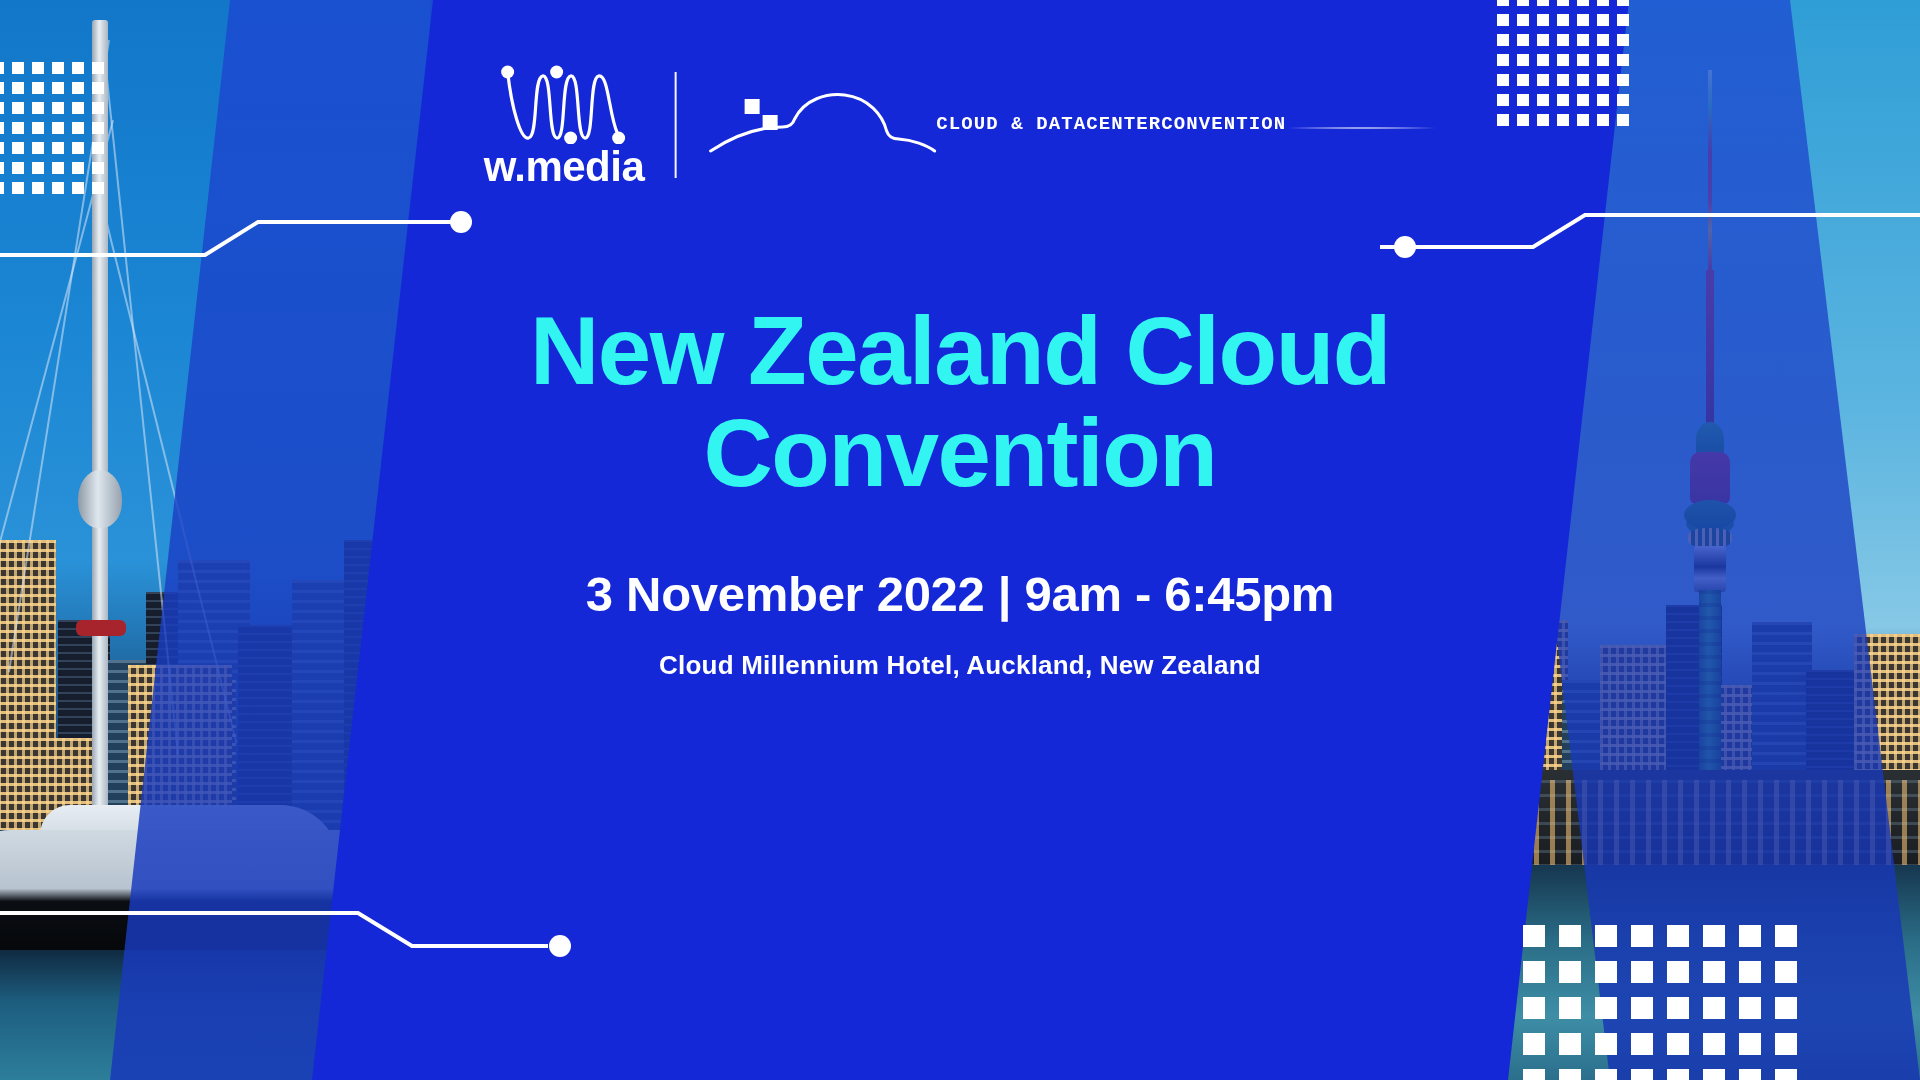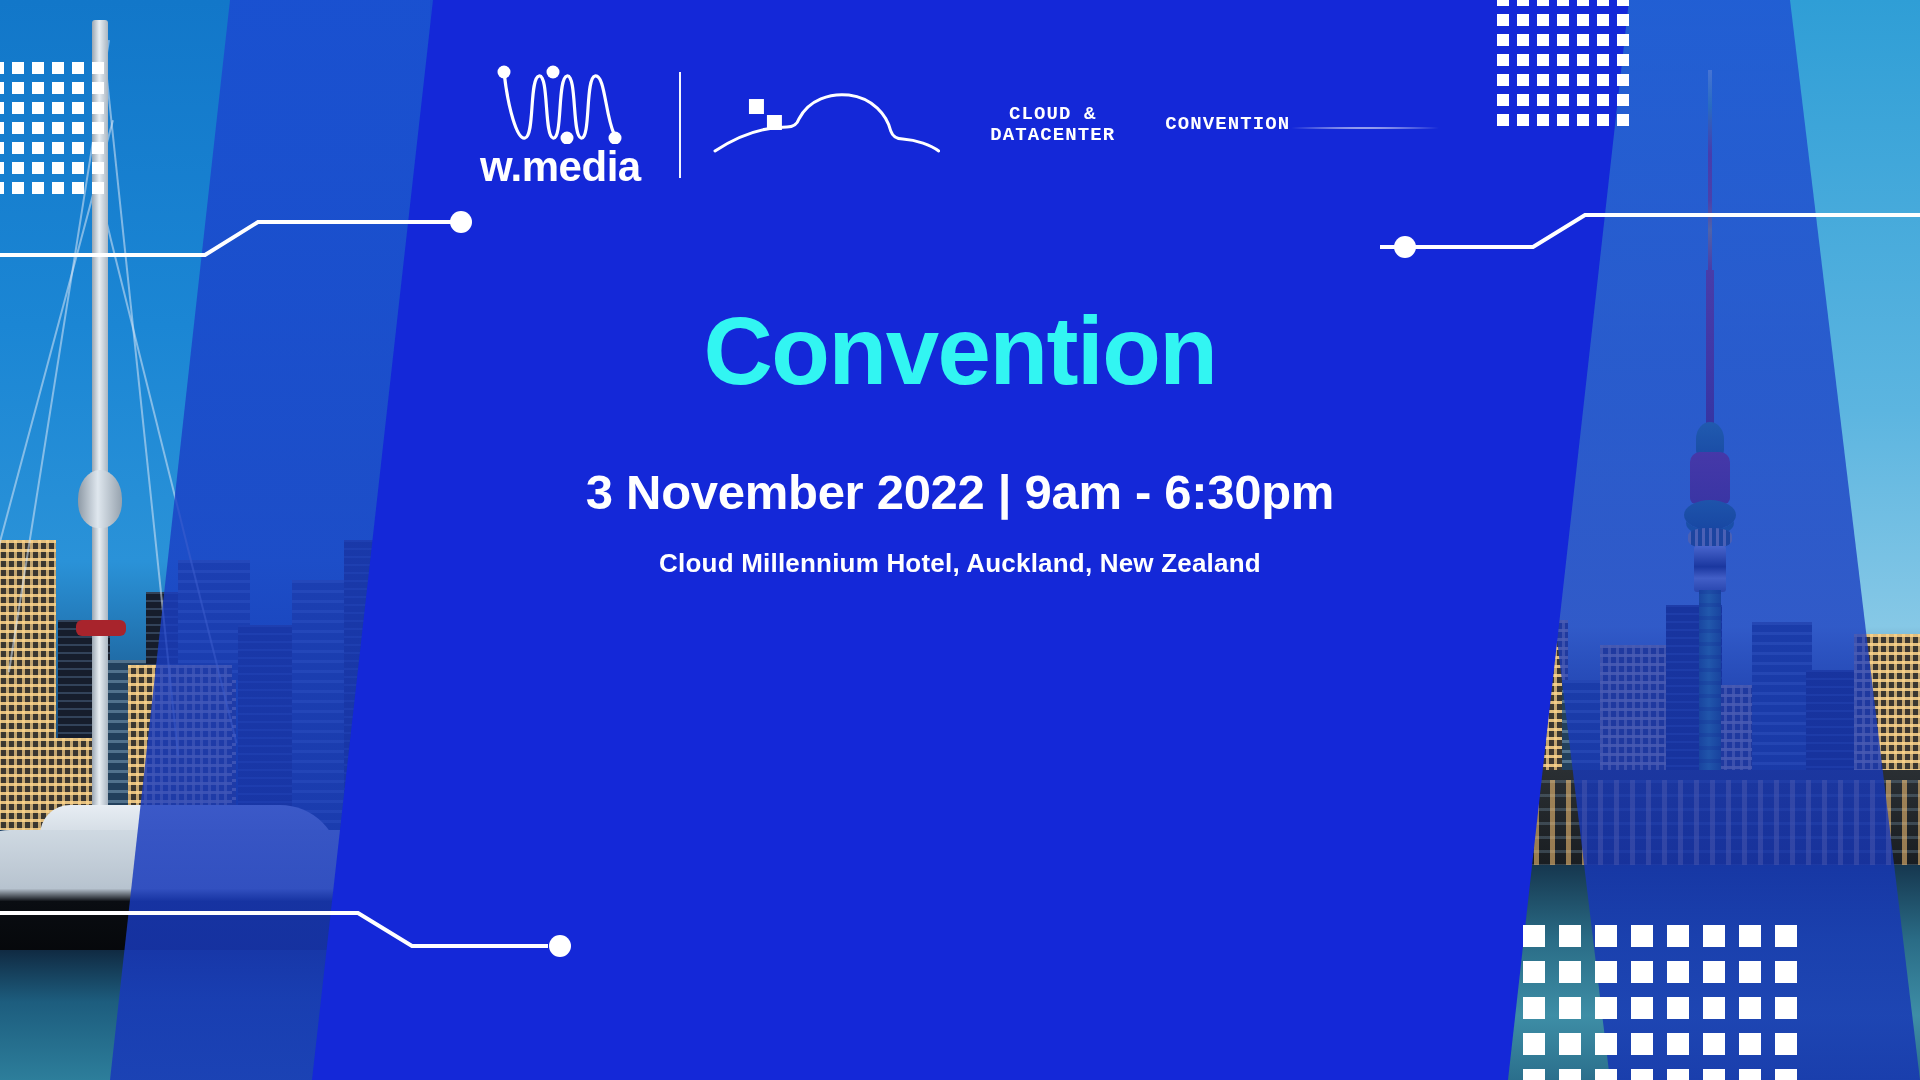--- a/index.html
+++ b/index.html
@@ -193,21 +193,21 @@
     transform: translateX(-50%);
     display: flex;
     align-items: center;
     gap: 0;
     z-index: 12;
   }
   .logo-wmedia {
     display: flex;
     flex-direction: column;
     align-items: center;
-    padding-right: 38px;
+    padding-right: 30px;
   }
   .wm-wave { display: block; }
   .wm-word {
     color: #ffffff;
     font-size: 42px;
     font-weight: 700;
     letter-spacing: -0.5px;
     line-height: 1;
     margin-top: 2px;
   }
@@ -518,19 +518,20 @@
       </svg>
       <div class="cdc-line1">CLOUD &amp; DATACENTER</div>
       <div class="cdc-line2">CONVENTION</div>
       <div class="cdc-rule"></div>
     </div>
 
   </div>
 
   <div class="content">
     <h1 class="headline">
+      <span>New Zealand Cloud</span>
       <span>Convention</span>
     </h1>
-    <p class="datetime">3 November 2022 | 9am - 6:30pm</p>
+    <p class="datetime">3 November 2022 | 9am - 6:45pm</p>
     <p class="venue">Cloud Millennium Hotel, Auckland, New Zealand</p>
   </div>
 
 </div>
 
 </body></html>

